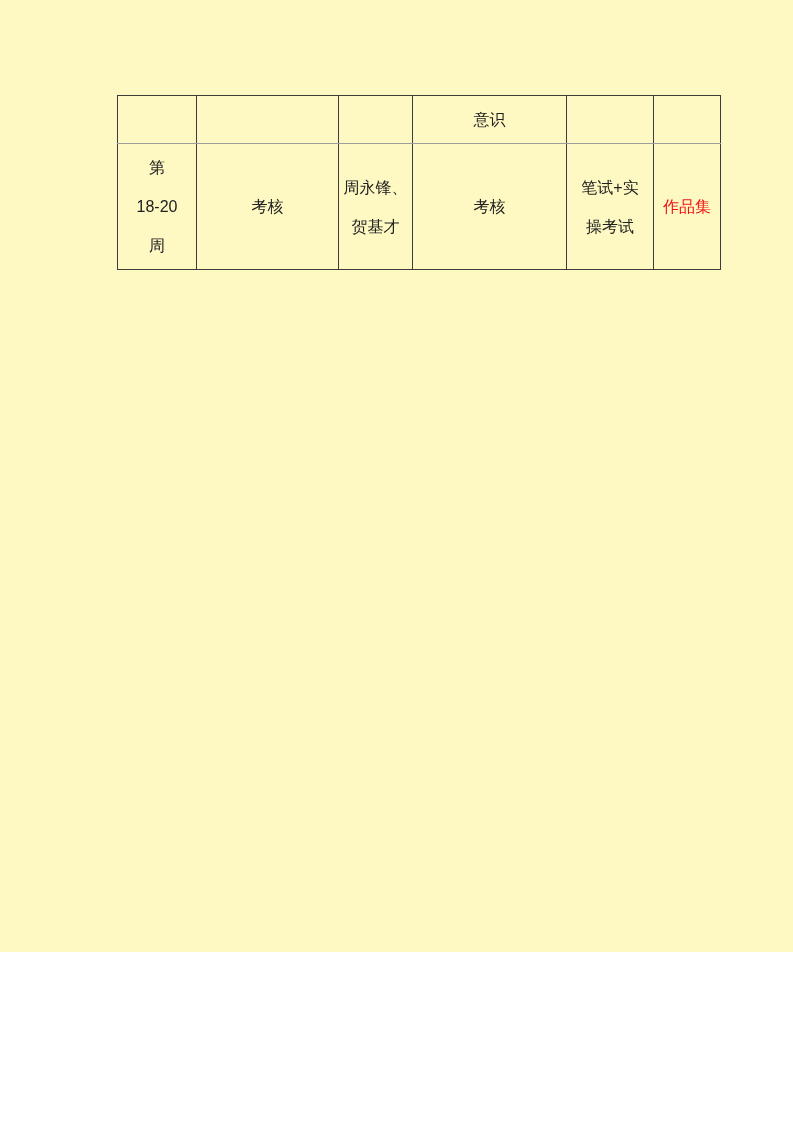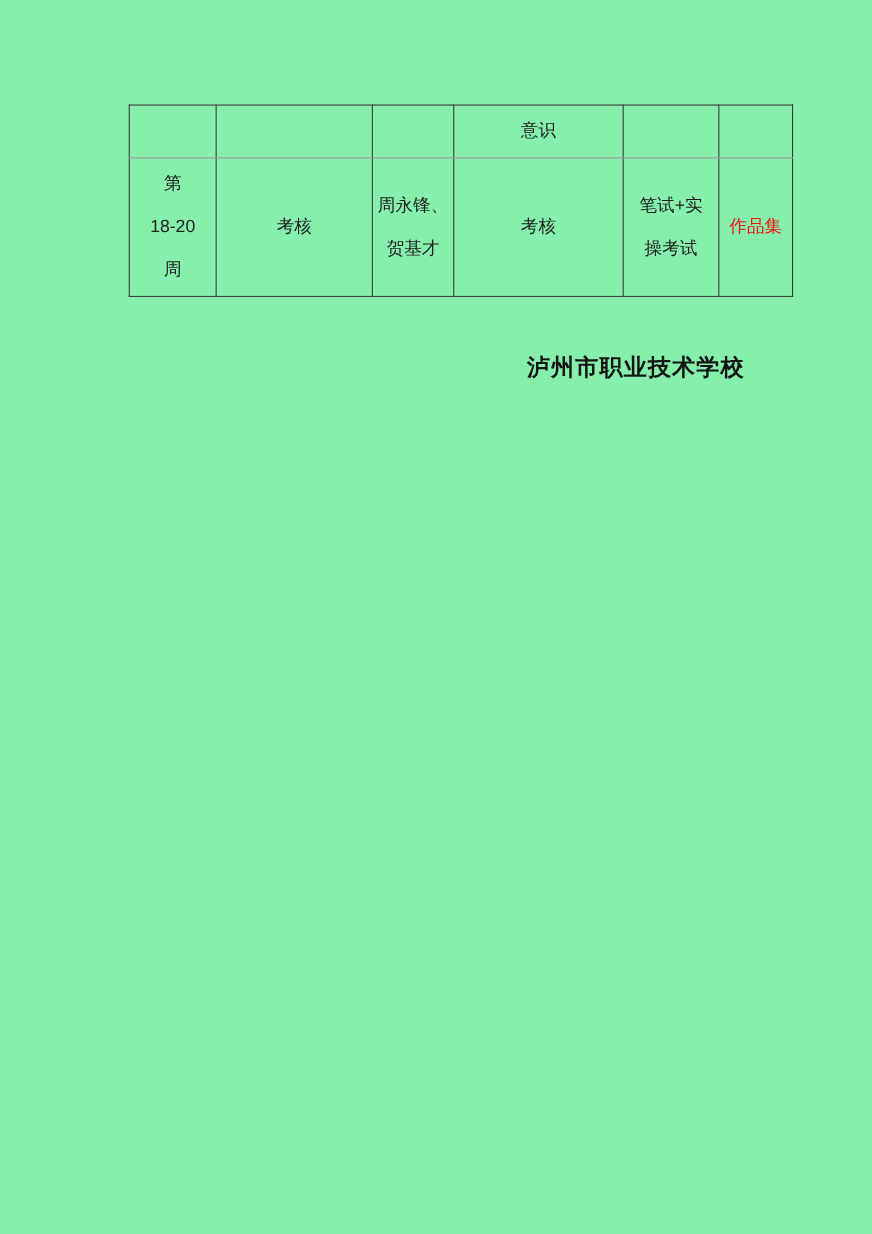--- a/index.html
+++ b/index.html
@@ -3,22 +3,22 @@
 <meta charset="utf-8">
 <style>
   html, body {
     margin: 0;
     padding: 0;
     background: #ffffff;
   }
   .page {
     position: relative;
     width: 793px;
-    height: 1122px;
-    background: #86efac;
+    height: 952px;
+    background: #fef9c3;
     overflow: hidden;
     font-family: "Liberation Sans", sans-serif;
     color: #202020;
   }
 
   
   table.doc-table {
     position: absolute;
     left: 117px;
     top: 95px;
@@ -85,15 +85,14 @@
         <td data-bind="document.table.rows.1.cells.2">周永锋、
 贺基才</td>
         <td data-bind="document.table.rows.1.cells.3">考核</td>
         <td data-bind="document.table.rows.1.cells.4">笔试+实
 操考试</td>
         <td class="cell-portfolio" data-bind="document.table.rows.1.cells.5" data-bind-color="document.colors.portfolio_text" style="color: rgb(242, 20, 20);">作品集</td>
       </tr>
     </tbody>
   </table>
 
-  <div class="school-name" data-bind="document.footer.school_name">泸州市职业技术学校</div>
 
 </div>
 
 </body></html>

